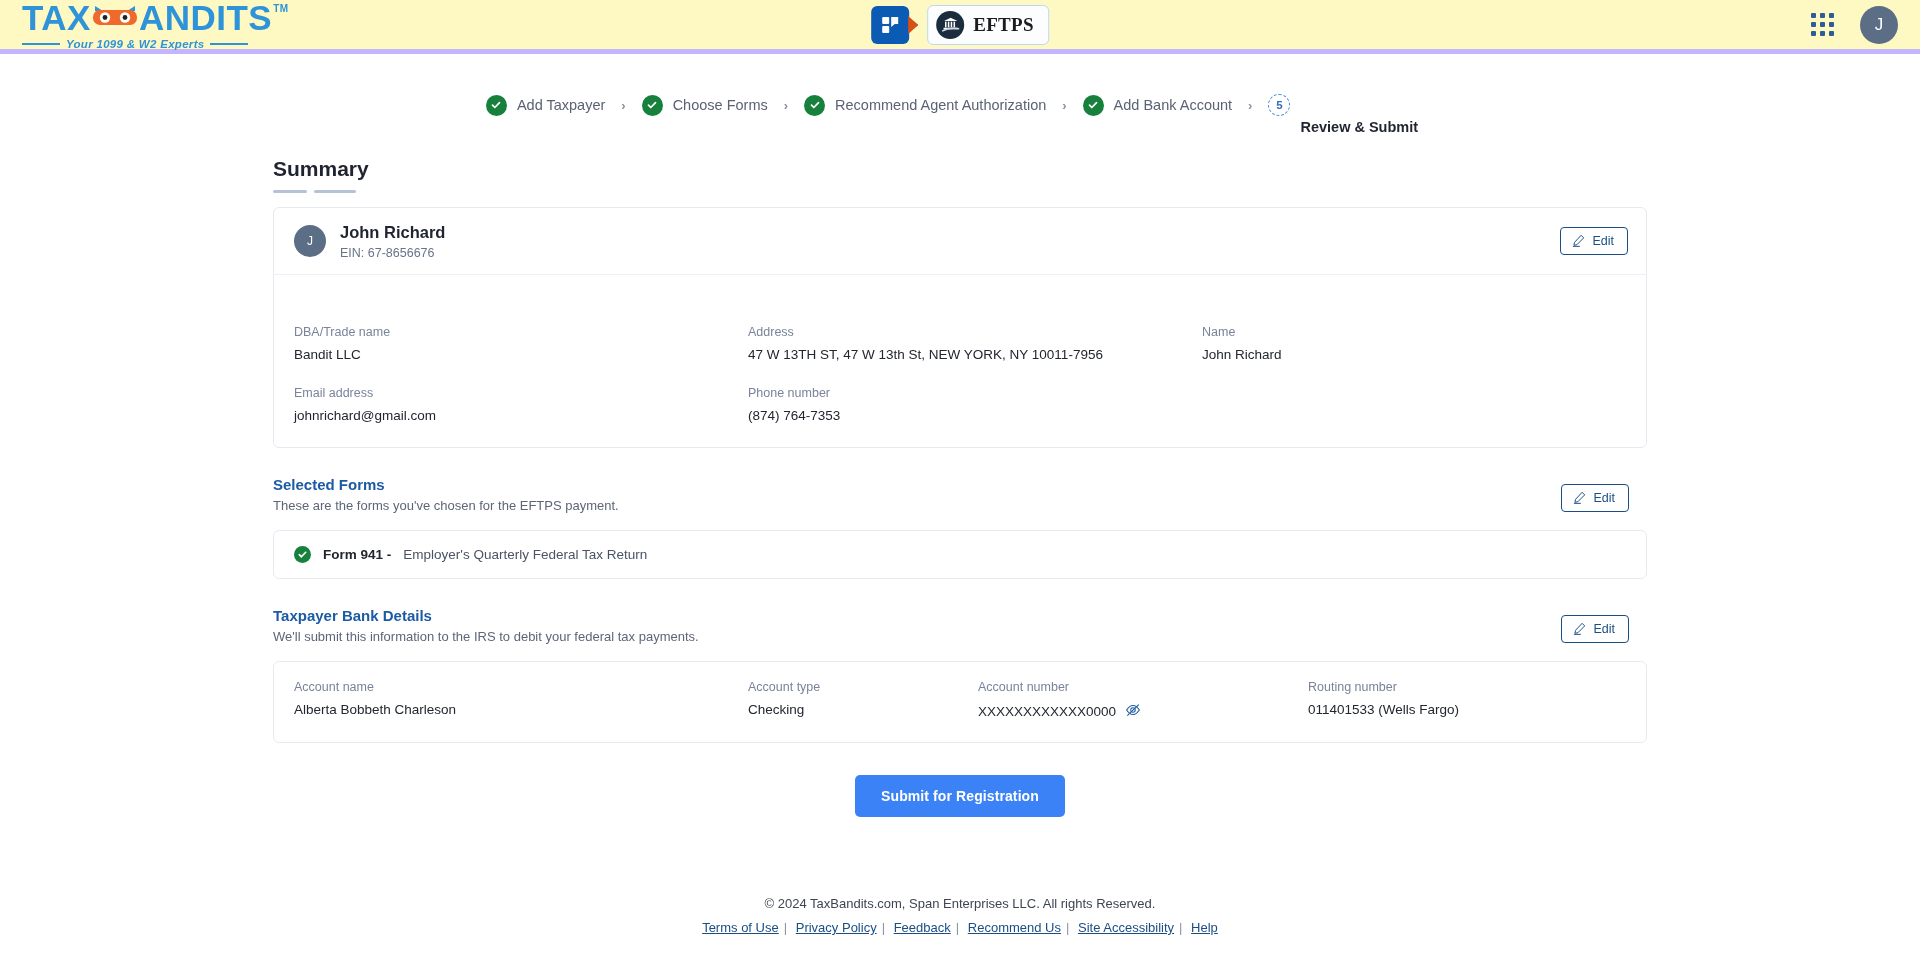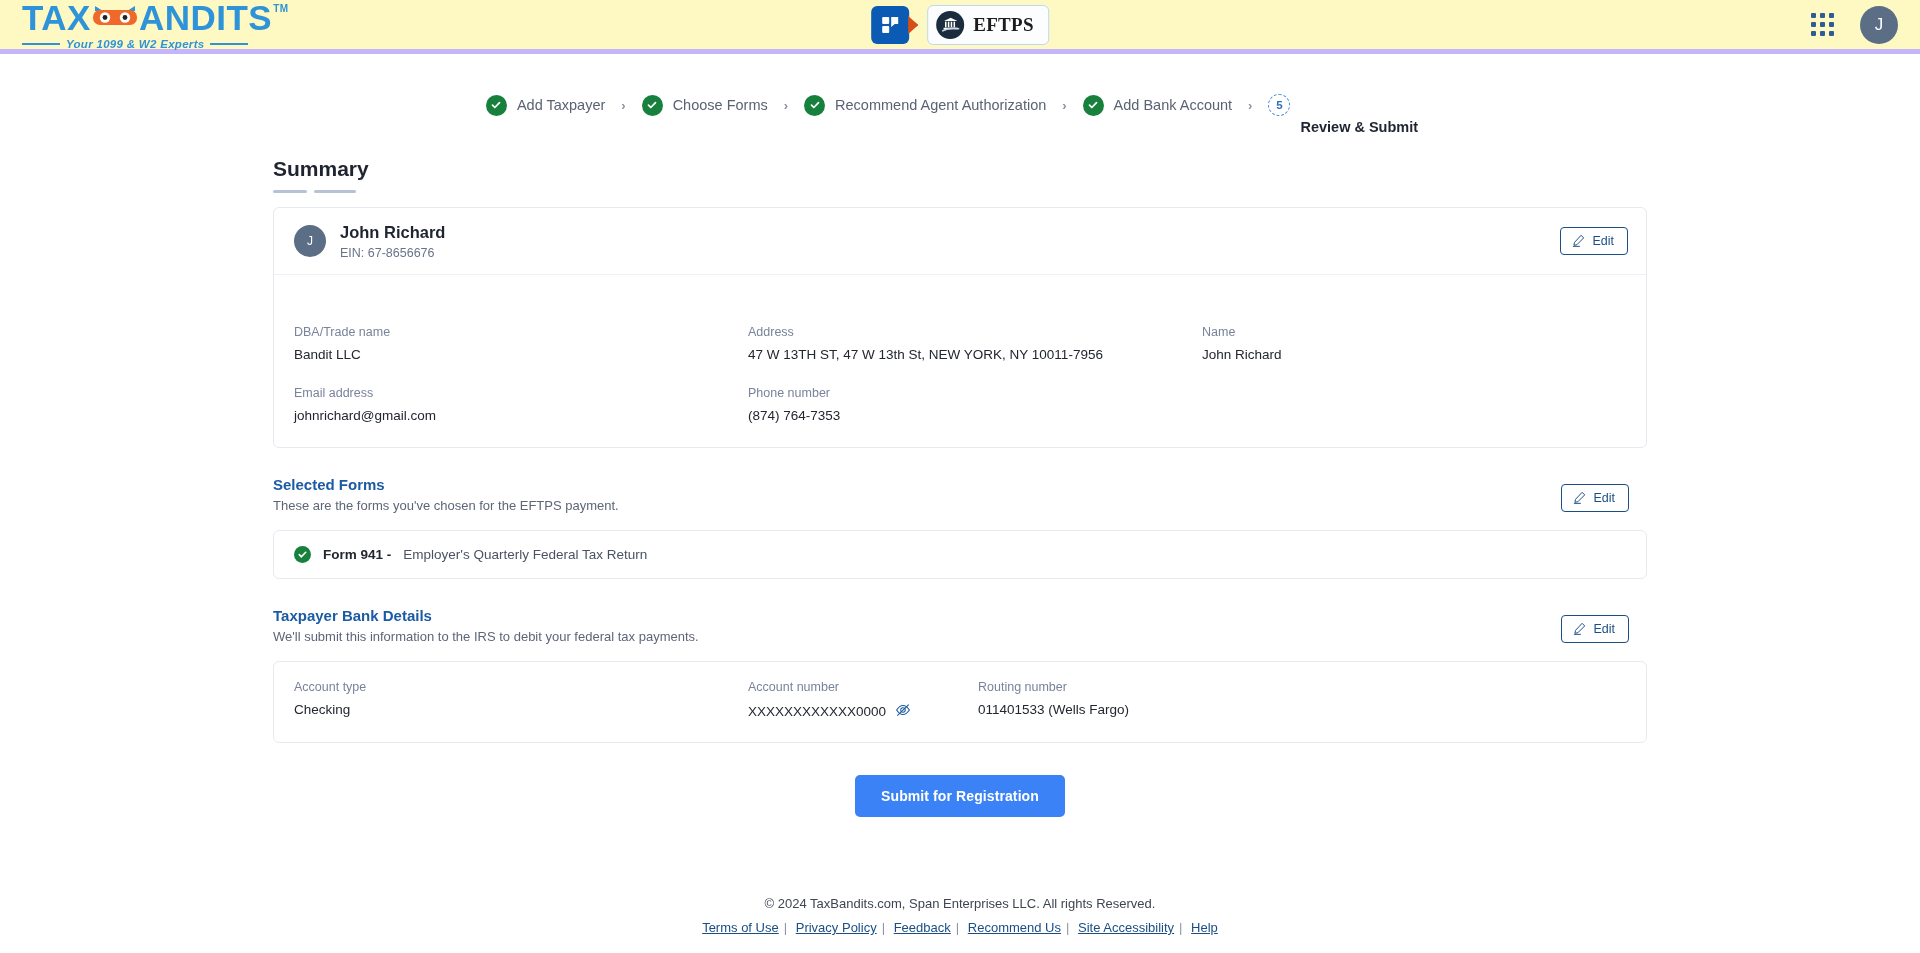--- a/index.html
+++ b/index.html
@@ -454,20 +454,24 @@
             <path d="M1.6 15.2 H9.2" stroke="#1b4e84" stroke-width="1.2" stroke-linecap="round"></path>
           </svg>
         </span>
         <span>Edit</span>
       </button>
     </div>
 
     <div class="bank-card">
       <div class="grid4">
         <div>
+          <div class="fld-label">Account name</div>
+          <div class="fld-value">Alberta Bobbeth Charleson</div>
+        </div>
+        <div>
           <div class="fld-label">Account type</div>
           <div class="fld-value">Checking</div>
         </div>
         <div>
           <div class="fld-label">Account number</div>
           <div class="acct-line">
             <span class="fld-value">XXXXXXXXXXXX0000</span>
             <span class="eye-off">
               <svg width="16" height="16" viewBox="0 0 20 20">
                 <path d="M2 10 C4.6 6 7.2 4.4 10 4.4 C12.8 4.4 15.4 6 18 10 C15.4 14 12.8 15.6 10 15.6 C7.2 15.6 4.6 14 2 10 Z" fill="none" stroke="#1b5a9e" stroke-width="1.3"></path>

